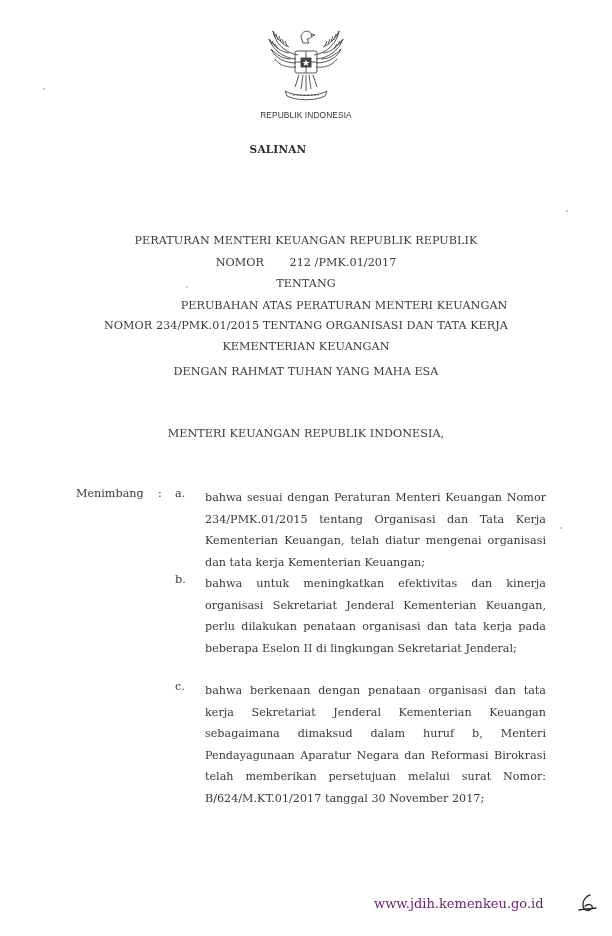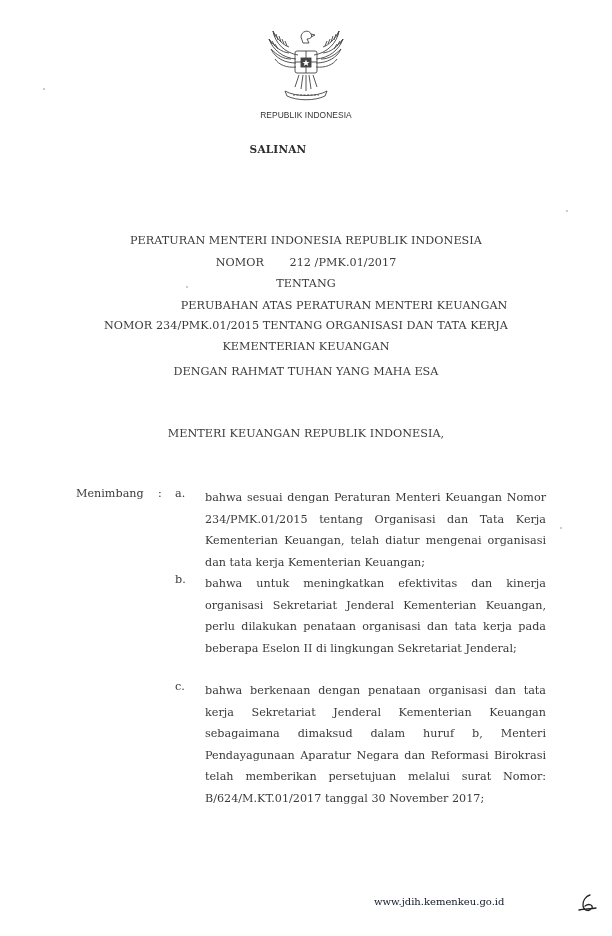--- a/index.html
+++ b/index.html
@@ -54,21 +54,21 @@
       position: absolute; left: 129px; width: 341px;
       text-align: justify; text-align-last: left;
       line-height: 21.5px;
     }
     .item-a { top: 0; }
     .item-b { top: 86px; }
     .item-c { top: 193px; }
 
     .footer-url {
       position: absolute; left: 374px; top: 896px;
-      font-family: "DejaVu Serif", serif; font-size: 10px; color: #0f172a;
+      font-family: "DejaVu Serif", serif; font-size: 13px; color: #701a75;
     }
     .sign-mark {
       position: absolute; left: 576px; top: 893px; width: 22px; height: 24px;
     }
     .speck { position: absolute; width: 2px; height: 2px; background: #bbb; border-radius: 1px; }
   </style>
 </head>
 <body>
 
 <div class="page">
@@ -94,21 +94,21 @@
       <path d="M36 50 L32 62 M40 50 L38 64 M46 50 L48 64 M50 50 L54 62 M43 50 L43 66"></path>
 
       <path d="M22 66 C32 72 54 72 64 66 L62 71 C52 76 34 76 24 71 Z"></path>
       <path d="M30 70 L56 70" stroke-dasharray="2 1.5"></path>
     </g>
   </svg>
 
   <div class="kop kop2">REPUBLIK INDONESIA</div>
   <div class="salinan">SALINAN</div>
 
-  <div class="title-line t1">PERATURAN MENTERI INDONESIA REPUBLIK INDONESIA</div>
+  <div class="title-line t1">PERATURAN MENTERI KEUANGAN REPUBLIK REPUBLIK</div>
   <div class="title-line t2 nomor-wrap">
     <span class="nomor-label">NOMOR</span>
     <span>212 /PMK.01/2017</span>
   </div>
   <div class="title-line t3">TENTANG</div>
   <div class="title-line t4">PERUBAHAN ATAS PERATURAN MENTERI KEUANGAN</div>
   <div class="title-line t5">NOMOR 234/PMK.01/2015 TENTANG ORGANISASI DAN TATA KERJA</div>
   <div class="title-line t6">KEMENTERIAN KEUANGAN</div>
   <div class="title-line t7">DENGAN RAHMAT TUHAN YANG MAHA ESA</div>
   <div class="title-line t8">MENTERI KEUANGAN REPUBLIK INDONESIA,</div>

